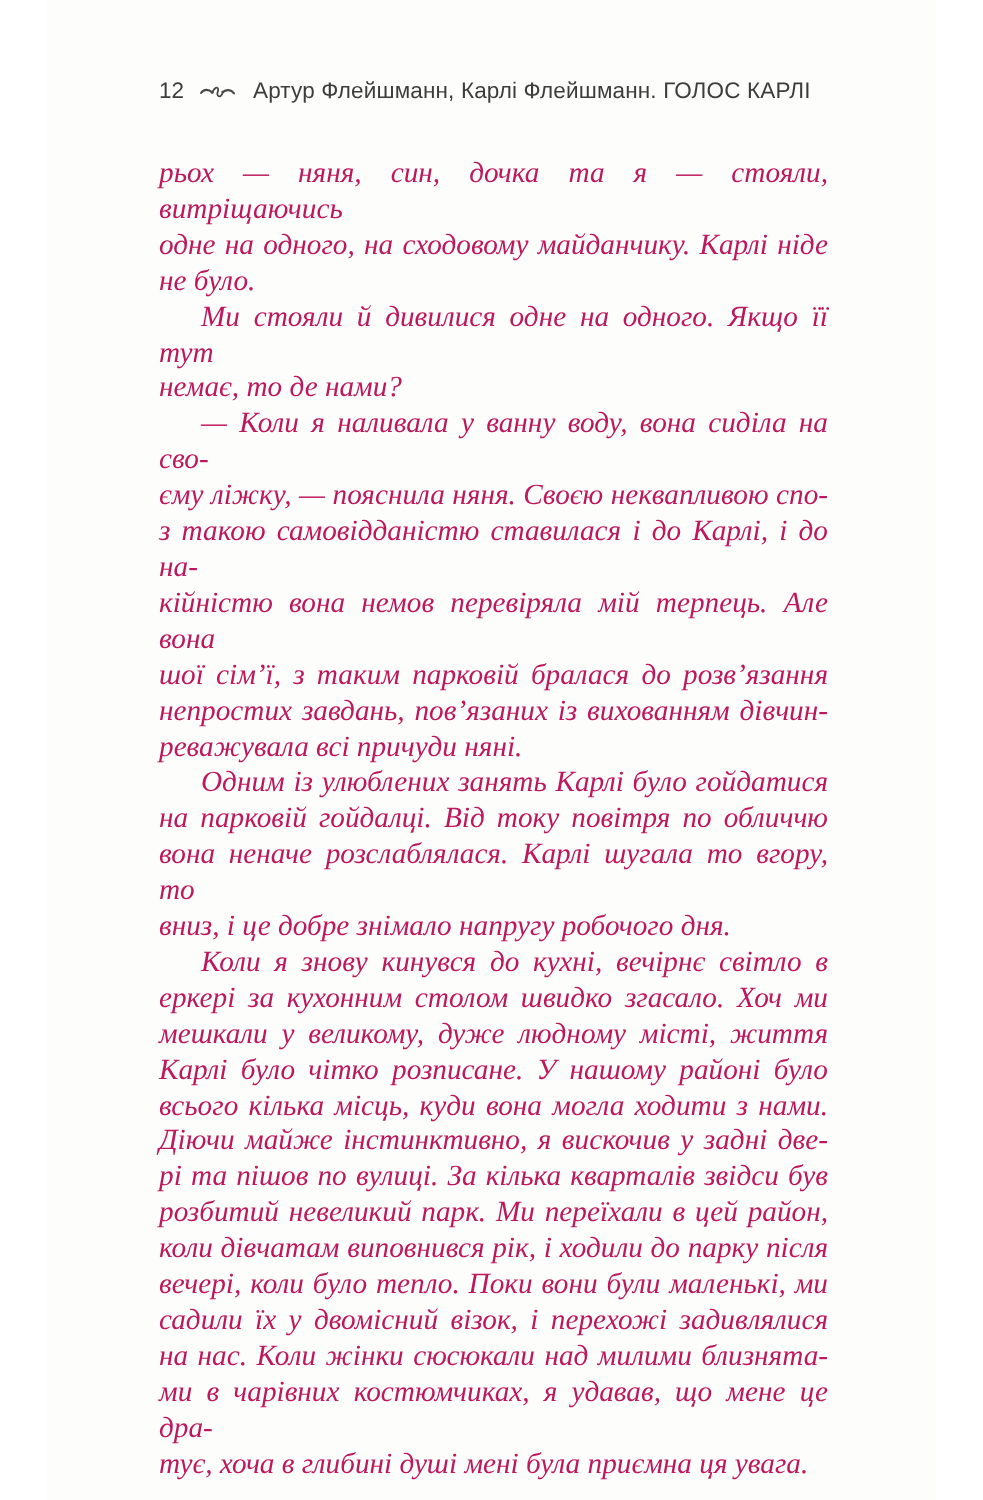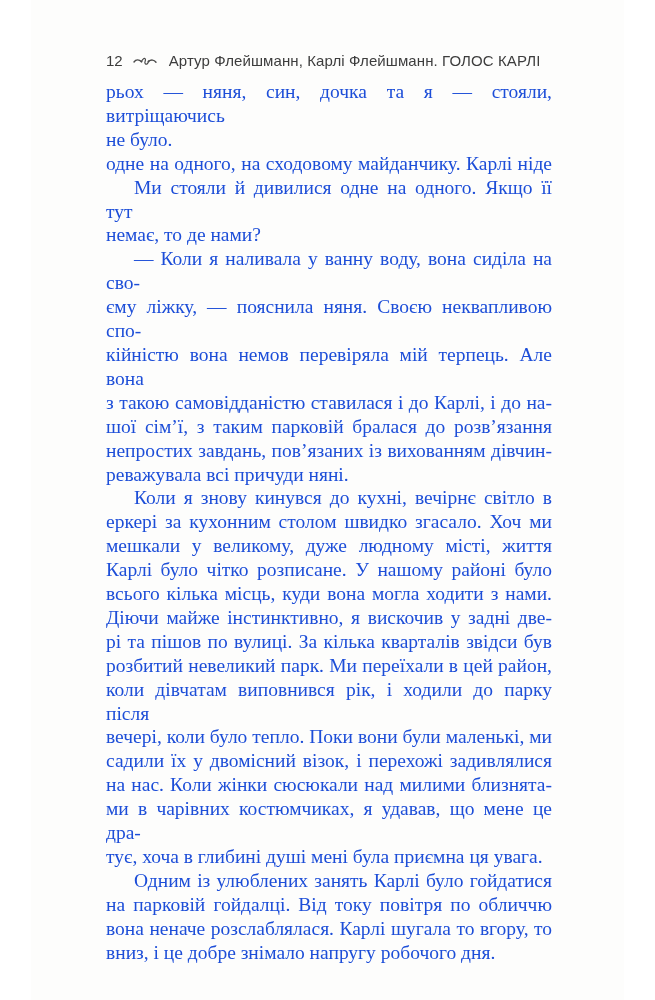--- a/index.html
+++ b/index.html
@@ -36,25 +36,26 @@
     margin-right: 12px;
     color: #4a4a4a;
   }
   .ornament svg {
     display: block;
   }
   .running-title {
     letter-spacing: 0.1px;
   }
   .body-text {
-    margin-top: 10px;
+    margin-top: 34px;
     font-family: "Liberation Serif", "DejaVu Serif", serif;
     font-size: 19.5px;
     line-height: 23.9px;
-    color: #1d4ed8;
+    color: #be185d;
+    font-style: italic;
   }
   .paragraph {
     margin: 0;
   }
   .line {
     text-align: justify;
     text-align-last: justify;
     white-space: normal;
   }
   .line.lastline {
@@ -78,52 +79,52 @@
         <circle cx="8.5" cy="5.6" r="0.9" fill="#4a4a4a"></circle>
         <circle cx="15.5" cy="5.4" r="0.9" fill="#4a4a4a"></circle>
       </svg>
     </span>
     <span class="running-title">Артур Флейшманн, Карлі Флейшманн. ГОЛОС КАРЛІ</span>
   </div>
 
   <div class="body-text">
       <div class="paragraph">
         <div class="line">рьох — няня, син, дочка та я — стояли, витріщаючись</div>
+        <div class="line">одне на одного, на сходовому майданчику. Карлі ніде</div>
         <div class="line lastline">не було.</div>
-        <div class="line">одне на одного, на сходовому майданчику. Карлі ніде</div>
       </div>
       <div class="paragraph">
         <div class="line indent">Ми стояли й дивилися одне на одного. Якщо її тут</div>
         <div class="line lastline">немає, то де нами?</div>
       </div>
       <div class="paragraph">
         <div class="line indent">— Коли я наливала у ванну воду, вона сиділа на сво-</div>
         <div class="line">єму ліжку, — пояснила няня. Своєю неквапливою спо-</div>
+        <div class="line">з такою самовідданістю ставилася і до Карлі, і до на-</div>
         <div class="line">кійністю вона немов перевіряла мій терпець. Але вона</div>
-        <div class="line">з такою самовідданістю ставилася і до Карлі, і до на-</div>
         <div class="line">шої сім’ї, з таким парковій бралася до розв’язання</div>
         <div class="line">непростих завдань, пов’язаних із вихованням дівчин-</div>
         <div class="line lastline">реважувала всі причуди няні.</div>
+      </div>
+      <div class="paragraph">
+        <div class="line indent">Одним із улюблених занять Карлі було гойдатися</div>
+        <div class="line">на парковій гойдалці. Від току повітря по обличчю</div>
+        <div class="line">вона неначе розслаблялася. Карлі шугала то вгору, то</div>
+        <div class="line lastline">вниз, і це добре знімало напругу робочого дня.</div>
       </div>
       <div class="paragraph">
         <div class="line indent">Коли я знову кинувся до кухні, вечірнє світло в</div>
         <div class="line">еркері за кухонним столом швидко згасало. Хоч ми</div>
         <div class="line">мешкали у великому, дуже людному місті, життя</div>
         <div class="line">Карлі було чітко розписане. У нашому районі було</div>
         <div class="line">всього кілька місць, куди вона могла ходити з нами.</div>
         <div class="line">Діючи майже інстинктивно, я вискочив у задні две-</div>
         <div class="line">рі та пішов по вулиці. За кілька кварталів звідси був</div>
         <div class="line">розбитий невеликий парк. Ми переїхали в цей район,</div>
         <div class="line">коли дівчатам виповнився рік, і ходили до парку після</div>
         <div class="line">вечері, коли було тепло. Поки вони були маленькі, ми</div>
         <div class="line">садили їх у двомісний візок, і перехожі задивлялися</div>
         <div class="line">на нас. Коли жінки сюсюкали над милими близнята-</div>
         <div class="line">ми в чарівних костюмчиках, я удавав, що мене це дра-</div>
         <div class="line lastline">тує, хоча в глибині душі мені була приємна ця увага.</div>
       </div>
-      <div class="paragraph">
-        <div class="line indent">Одним із улюблених занять Карлі було гойдатися</div>
-        <div class="line">на парковій гойдалці. Від току повітря по обличчю</div>
-        <div class="line">вона неначе розслаблялася. Карлі шугала то вгору, то</div>
-        <div class="line lastline">вниз, і це добре знімало напругу робочого дня.</div>
-      </div>
     </div>
 </div>
 
 </body></html>

